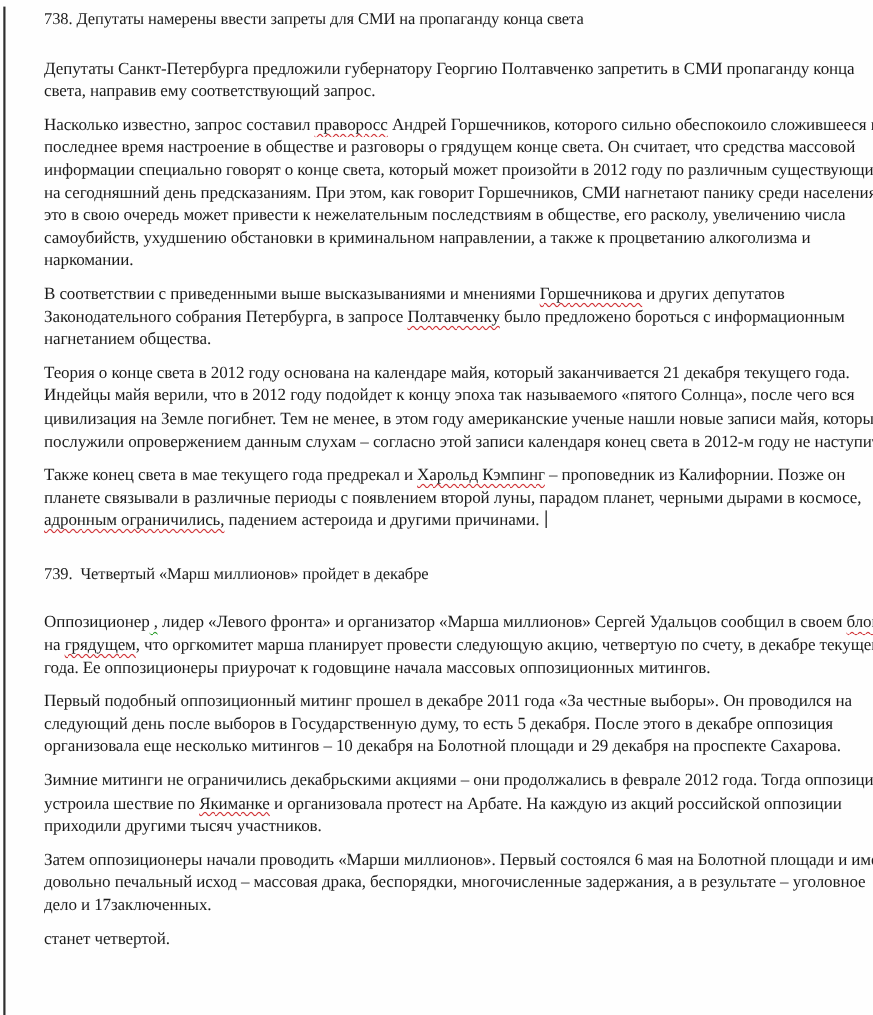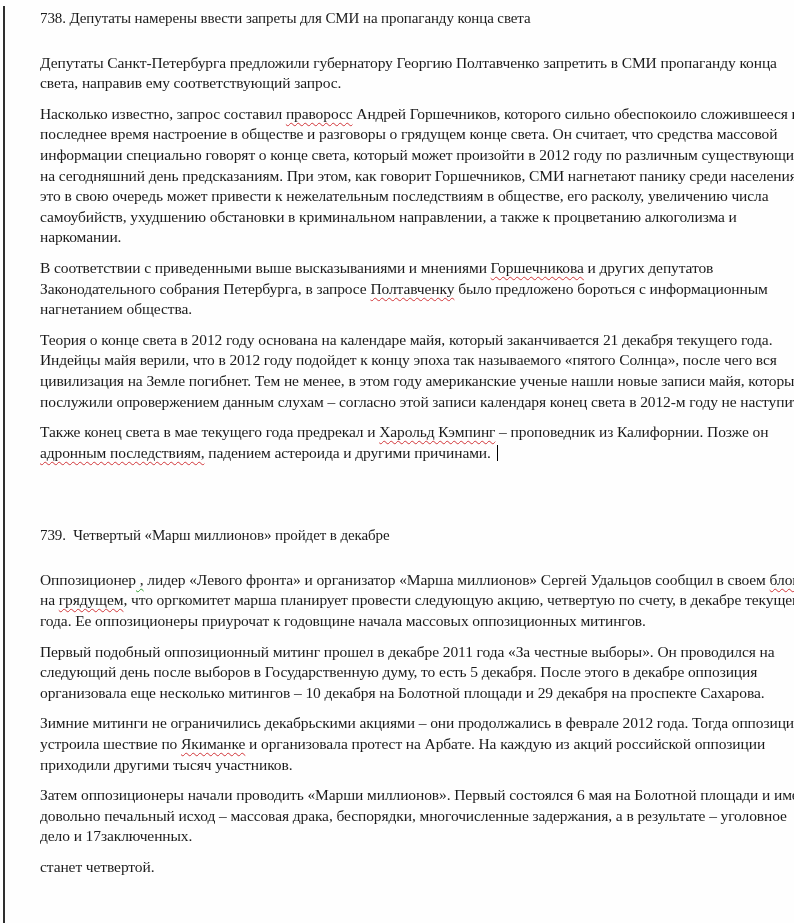--- a/index.html
+++ b/index.html
@@ -26,21 +26,21 @@
   }
   .section { margin: 0; }
   .section-title {
     font-size: 15px;
     font-weight: normal;
     margin: 0 0 24px 0;
     line-height: 20.6px;
     white-space: pre;
   }
   .para { margin: 0 0 10px 0; }
-  .para.last-in-section { margin-bottom: 62px; }
+  .para.last-in-section { margin-bottom: 28px; }
   .line {
     line-height: 20.6px;
     white-space: pre;
   }
   .sq-red {
     text-decoration: underline wavy #d13438;
     text-decoration-thickness: 1px;
     text-underline-offset: 3px;
     text-decoration-skip-ink: none;
   }
@@ -93,21 +93,22 @@
         <div class="line"><span>нагнетанием общества.</span></div>
       </div>
       <div class="para">
         <div class="line"><span>Теория о конце света в 2012 году основана на календаре майя, который заканчивается 21 декабря текущего года.</span></div>
         <div class="line"><span>Индейцы майя верили, что в 2012 году подойдет к концу эпоха так называемого «пятого Солнца», после чего вся</span></div>
         <div class="line"><span>цивилизация на Земле погибнет. Тем не менее, в этом году американские ученые нашли новые записи майя, которые</span></div>
         <div class="line"><span>послужили опровержением данным слухам – согласно этой записи календаря конец света в 2012-м году не наступит.</span></div>
       </div>
       <div class="para last-in-section">
         <div class="line"><span>Также конец света в мае текущего года предрекал и </span><span class="sq-red">Харольд Кэмпинг</span><span> – проповедник из Калифорнии. Позже он</span></div>
-        <div class="line"><span class="sq-red">адронным последствиям,</span><span> падением астероида и другими причинами. </span><span class="caret"></span></div>
+        <div class="line"><span>планете связывали в различные периоды с появлением второй луны, парадом планет, черными дырами в космосе,</span></div>
+        <div class="line"><span class="sq-red">адронным ограничились,</span><span> падением астероида и другими причинами. </span><span class="caret"></span></div>
       </div>
     </div>
     <div class="section">
       <h2 class="section-title">739.  Четвертый «Марш миллионов» пройдет в декабре</h2>
       <div class="para">
         <div class="line"><span>Оппозиционер</span><span class="sq-green"> ,</span><span> лидер «Левого фронта» и организатор «Марша миллионов» Сергей Удальцов сообщил в своем </span><span class="sq-red">блоге</span></div>
         <div class="line"><span>на </span><span class="sq-red">грядущем</span><span>, что оргкомитет марша планирует провести следующую акцию, четвертую по счету, в декабре текущего</span></div>
         <div class="line"><span>года. Ее оппозиционеры приурочат к годовщине начала массовых оппозиционных митингов.</span></div>
       </div>
       <div class="para">

